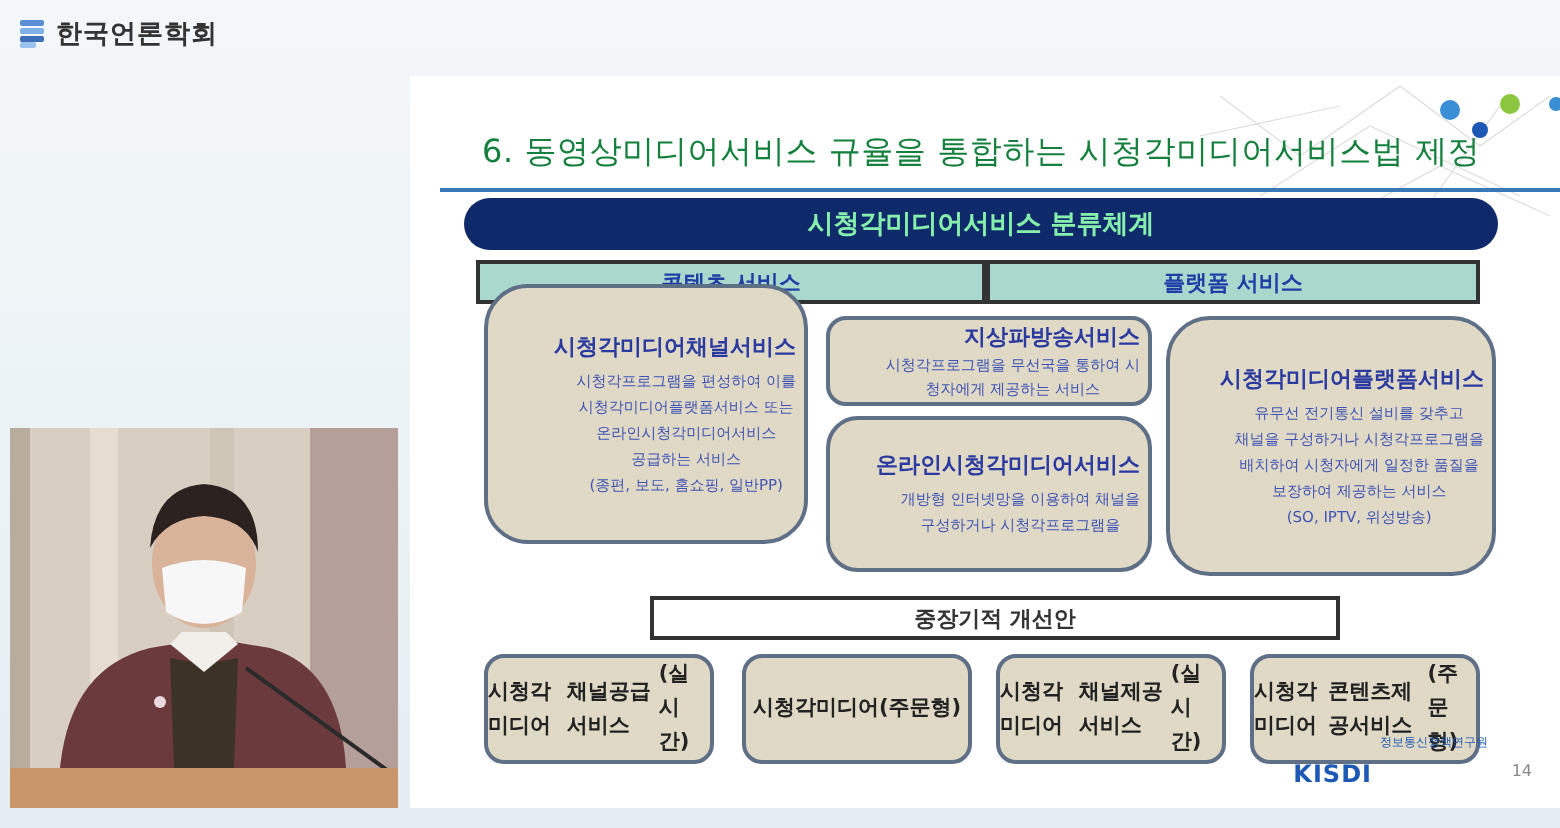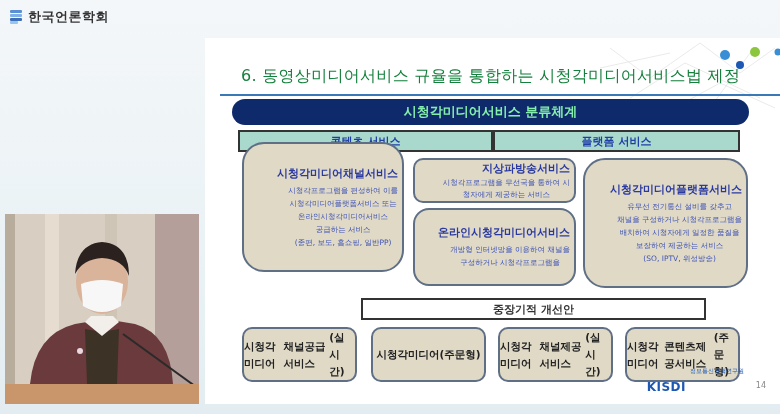--- a/index.html
+++ b/index.html
@@ -51,21 +51,21 @@
     position: absolute; background: #dfd9c6; border: 2px solid #5f6f86;
     display: flex; flex-direction: column; align-items: flex-end; justify-content: center;
     text-align: center; padding: 4px;
   }
   .card-title { color: #2b3aa0; font-weight: bold; font-size: 11px; margin-bottom: 3px; }
   .card-desc { color: #3f53b6; font-size: 7.5px; line-height: 13px; }
   .plan {
     position: absolute; left: 120px; top: 260px; width: 345px; height: 22px;
     border: 2px solid #333; background: #fff;
     font-size: 11px; color: #333; font-weight: bold;
-    display: flex; align-items: center; justify-content: center; margin-left: 36px;
+    display: flex; align-items: center; justify-content: center;
   }
   .sub {
     position: absolute; top: 289px; width: 115px; height: 55px;
     background: #dfd9c6; border: 2px solid #5f6f86; border-radius: 10px;
     display: flex; flex-direction: row; align-items: center; justify-content: center;
     font-size: 10.5px; color: #222; font-weight: bold; line-height: 17px;
   }
   .footer-kisdi {
     position: absolute; right: 36px; bottom: 10px; display: flex; align-items: center; gap: 4px;
   }

